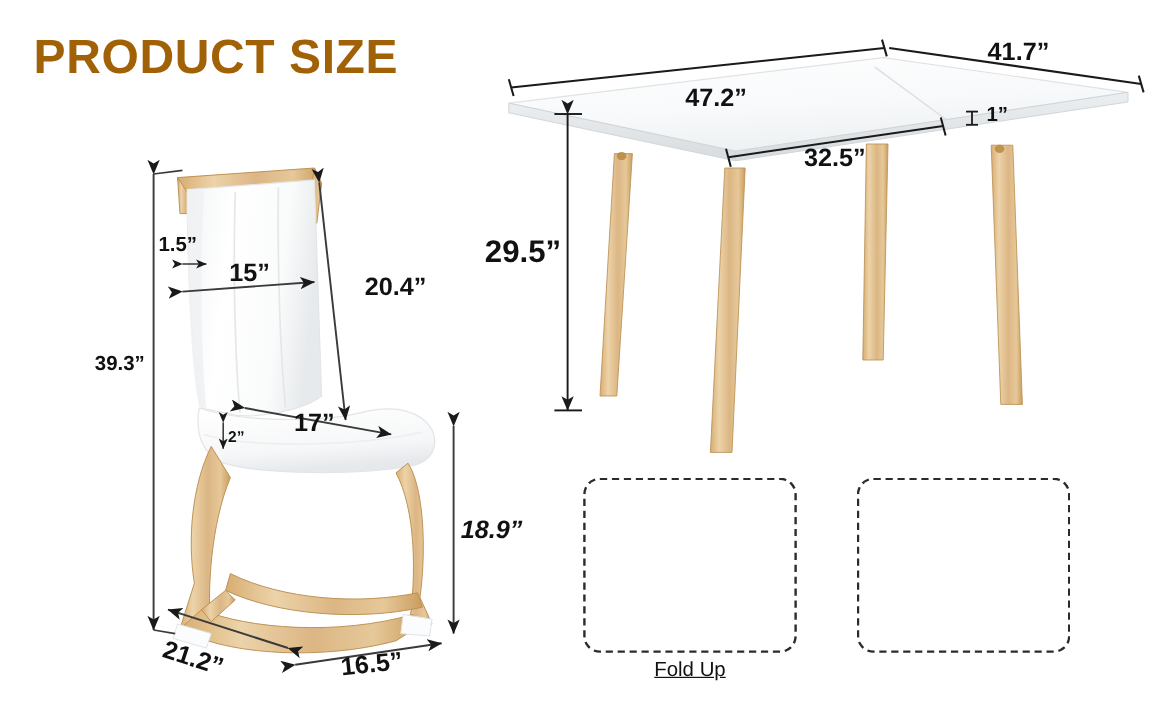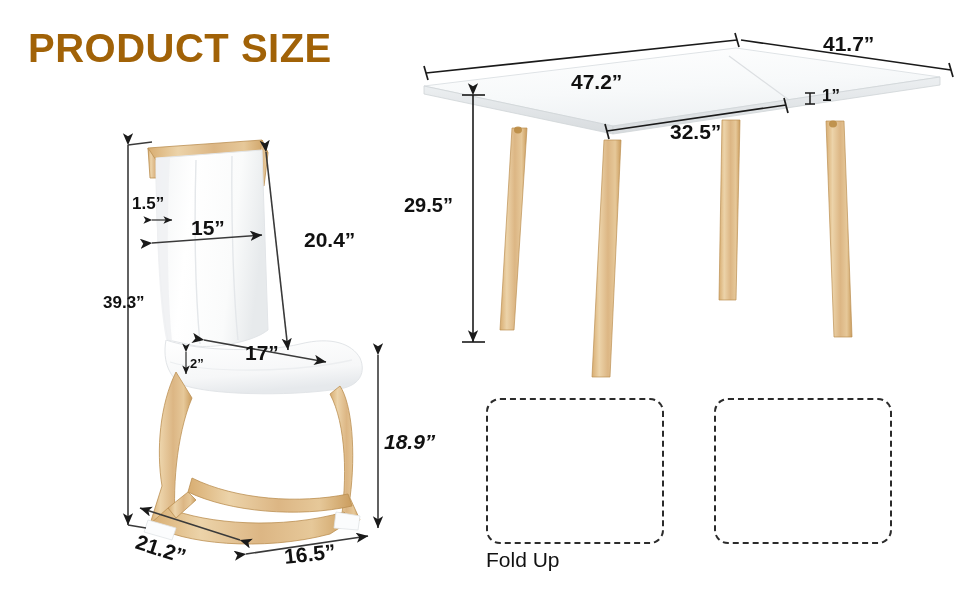--- a/index.html
+++ b/index.html
@@ -33,44 +33,45 @@
   .dim {
     position: absolute;
     font-family: "Liberation Sans", sans-serif;
     color: #111111;
     white-space: nowrap;
     font-weight: 600;
   }
   .dim-lg { font-size: 21px; }
   .dim-md { font-size: 17px; }
   .dim-sm { font-size: 13px; }
-  .dim-xl { font-size: 20px; }
+  .dim-xl { font-size: 26px; }
 
   
   .overlay {
     position: absolute;
     left: 0; top: 0;
     width: 970px;
     height: 600px;
     pointer-events: none;
   }
   
   .panel {
     position: absolute;
     border: 2px dashed #2b2b2b;
     border-radius: 14px;
     background: #ffffff;
     box-sizing: border-box;
   }
   .panel-caption {
     position: absolute;
-    font-size: 21px;
+    font-size: 17px;
     color: #111111;
-    text-align: left;
+    text-align: center;
     white-space: nowrap;
+    text-decoration: underline;
   }
 </style>
 </head>
 <body>
 
 <div id="stage">
 
   <div id="page-title">PRODUCT SIZE</div>
 
   <svg class="overlay" viewBox="0 0 970 600">
@@ -251,21 +252,21 @@
   <div class="dim dim-lg" style="left:823px; top:32px;">41.7”</div>
 
   <div class="dim dim-md" style="left:822px; top:86px;">1”</div>
 
   <div class="dim dim-lg" style="left:670px; top:120px;">32.5”</div>
 
   <div class="dim dim-xl" style="left:404px; top:194px;">29.5”</div>
 
   <div class="dim dim-md" style="left:132px; top:194px;">1.5”</div>
 
-  <div class="dim dim-md" style="left:79px; top:293px;margin-left:24px;">39.3”</div>
+  <div class="dim dim-md" style="left:79px; top:293px;">39.3”</div>
 
   <div class="dim dim-lg" style="left:191px; top:216px;">15”</div>
 
   <div class="dim dim-lg" style="left:304px; top:228px;">20.4”</div>
 
   <div class="dim dim-lg" style="left:245px; top:341px;">17”</div>
 
   <div class="dim dim-sm" style="left:190px; top:356px;">2”</div>
 
   <div class="dim dim-lg" style="left:384px; top:430px;font-style:italic;">18.9”</div>

